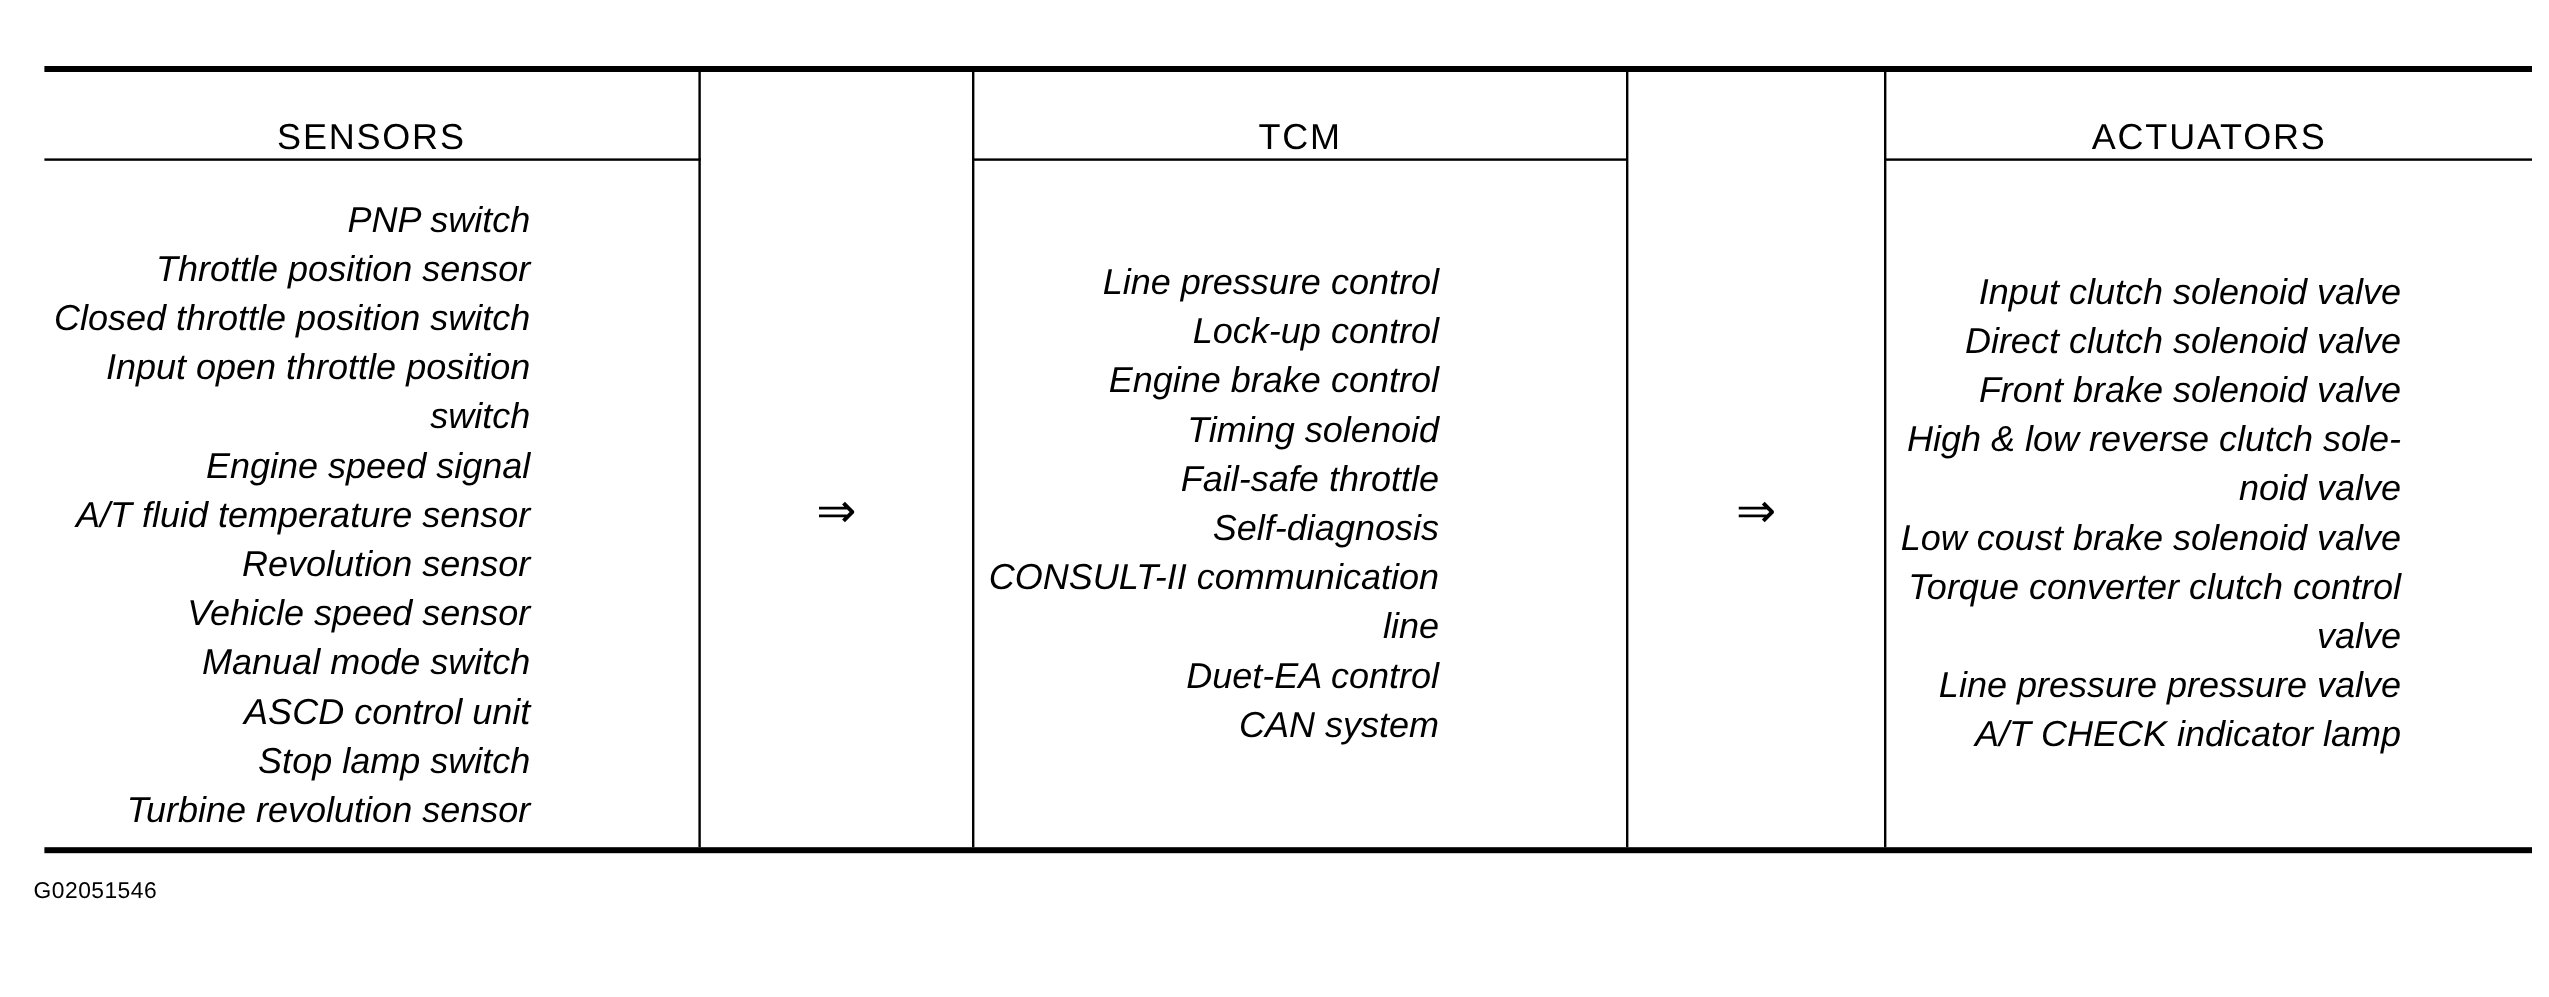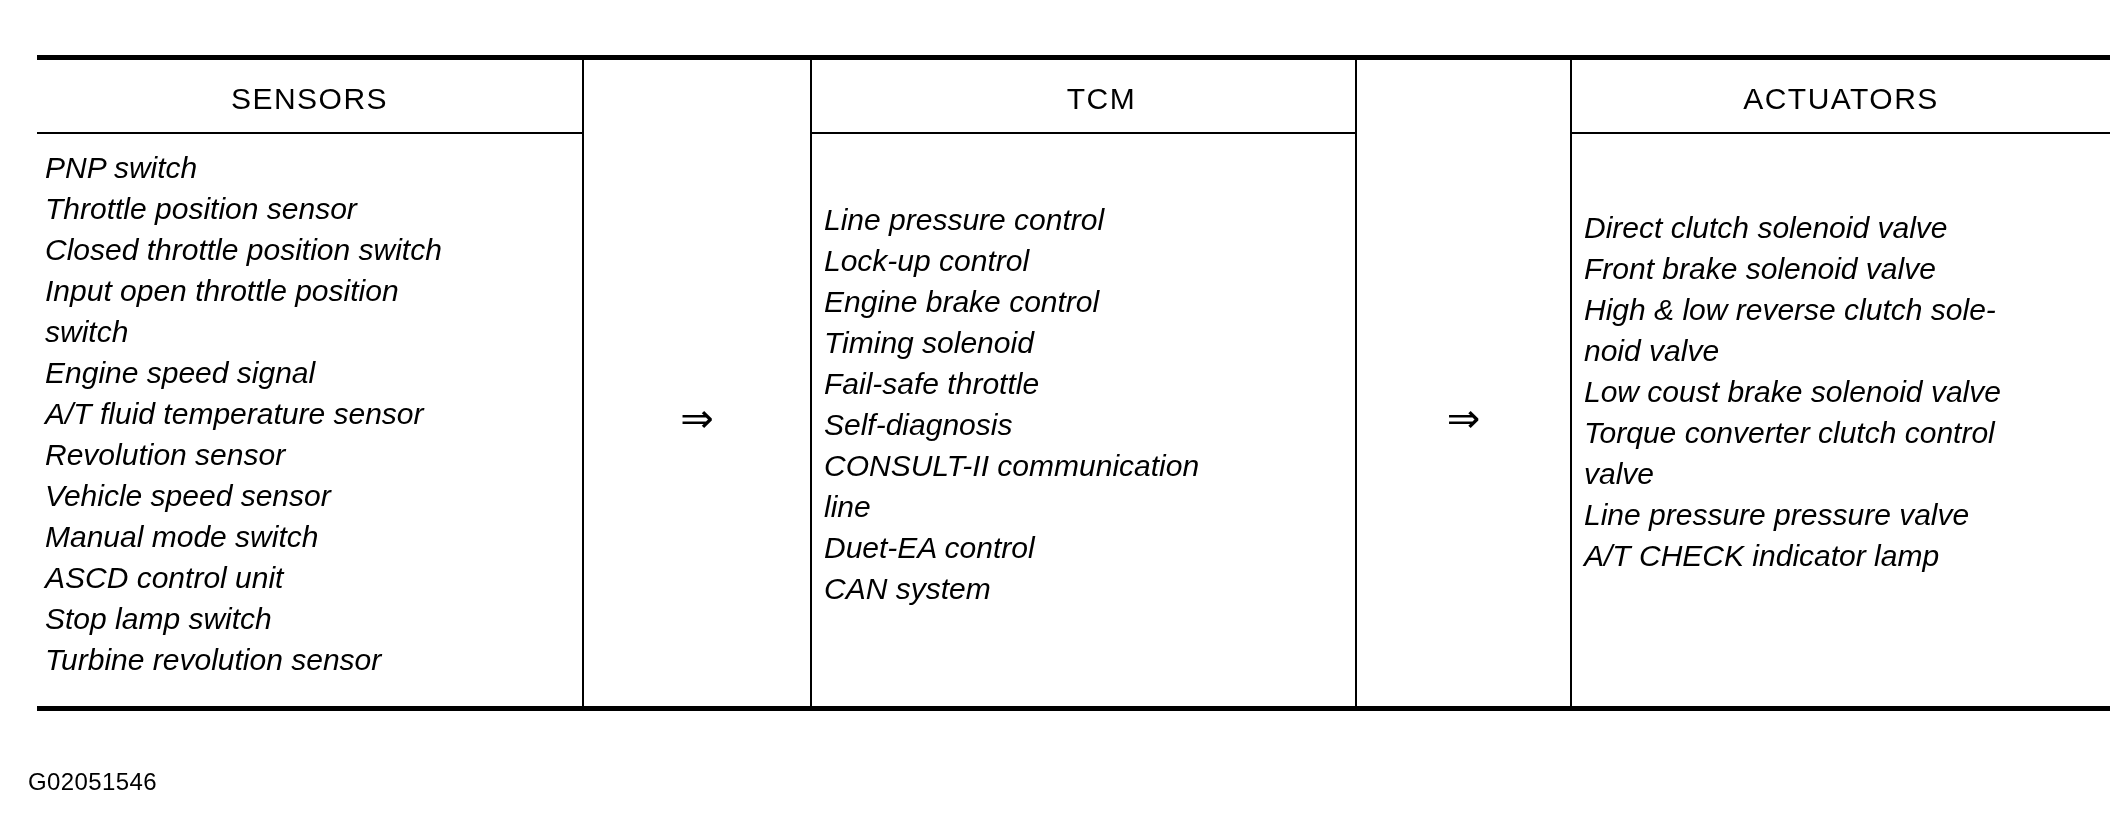--- a/index.html
+++ b/index.html
@@ -62,26 +62,27 @@
     background: #000000;
   }
   .vd-1 { left: 545px; }
   .vd-2 { left: 773px; }
   .vd-3 { left: 1318px; }
   .vd-4 { left: 1533px; }
 
   
   .col {
     position: absolute;
-    top: 5px;
+    top: 21px;
     bottom: 5px;
+    text-align: right;
   }
   .col-sensors   { left: 0;      width: 545px; }
   .col-gap-1     { left: 547px;  width: 226px; }
-  .col-tcm       { left: 775px;  width: 543px; padding-left: 36px; }
+  .col-tcm       { left: 775px;  width: 543px; }
   .col-gap-2     { left: 1320px; width: 213px; }
   .col-actuators { left: 1535px; width: 538px; }
 
   .col-header {
     position: absolute;
     top: 0;
     left: 0;
     right: 0;
     height: 77px;
     display: flex;
@@ -150,22 +151,22 @@
     font-family: "DejaVu Sans", sans-serif;
     font-size: 40px;
     line-height: 1;
     margin-bottom: 8px;
   }
 
   
   #figure-caption {
     position: absolute;
     left: 28px;
-    top: 768px;
-    font-size: 24px;
+    top: 732px;
+    font-size: 19px;
     letter-spacing: 0.4px;
   }
 </style>
 </head>
 <body>
 
 <div id="page">
 
   <div id="diagram-table">
 
@@ -229,20 +230,21 @@
     <div class="col col-gap-2">
       <div class="arrow-cell">
         <span class="arrow-glyph">⇒</span>
       </div>
     </div>
 
     <div class="col col-actuators">
       <div class="col-header">ACTUATORS</div>
       <div class="col-body">
         <ul class="item-list list-actuators">
+          <li>Input clutch solenoid valve</li>
           <li>Direct clutch solenoid valve</li>
           <li>Front brake solenoid valve</li>
           <li>High &amp; low reverse clutch  sole-</li>
           <li>noid valve</li>
           <li>Low coust brake solenoid valve</li>
           <li>Torque converter clutch control</li>
           <li>valve</li>
           <li>Line pressure pressure valve</li>
           <li>A/T CHECK indicator lamp</li>
         </ul>

